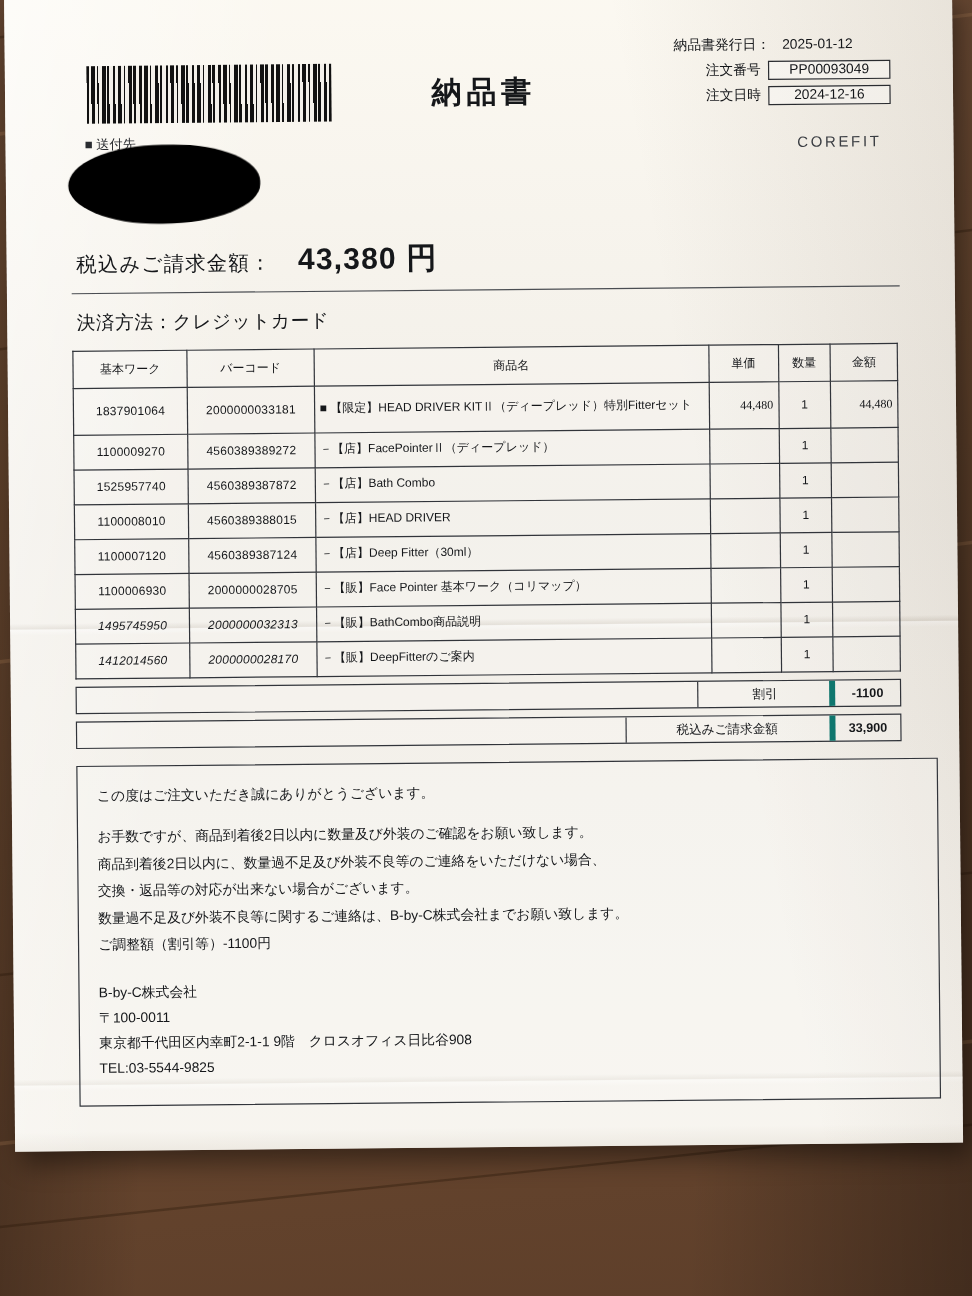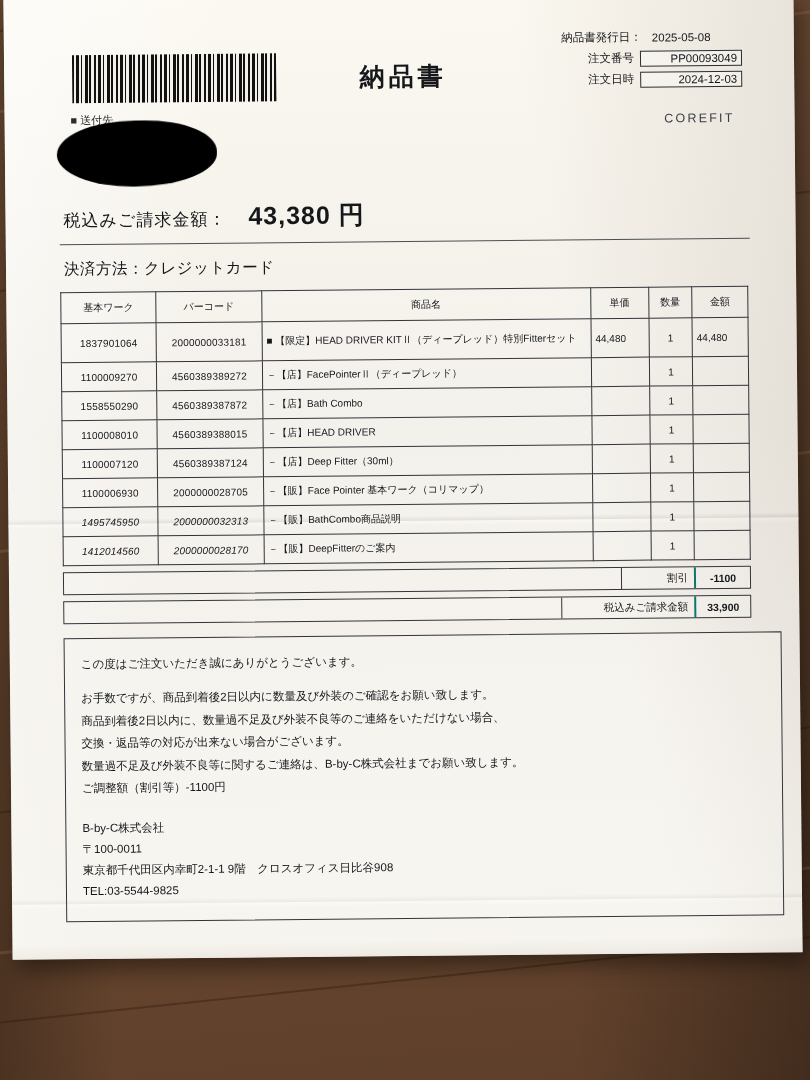--- a/index.html
+++ b/index.html
@@ -113,21 +113,21 @@
     display: flex;
     align-items: center;
     height: 19px;
     margin-bottom: 2px;
   }
   .meta-label { width: 130px; text-align: right; padding-right: 6px; white-space: nowrap; }
   .meta-val {
     flex: 1;
     border: 1px solid #2a2c30;
     padding: 1px 4px;
-    text-align: right;
+    text-align: center;
     background: rgba(255,255,255,0.35);
   }
   .meta-row.plain .meta-val { border: none; background: none; text-align: left; }
   .meta-row.first .meta-label { width: 138px; }
   .brand {
     position: absolute;
     right: 16px;
     top: 92px;
     font-size: 12.5px;
     letter-spacing: 2.2px;
@@ -189,21 +189,21 @@
     background: rgba(255,255,255,0.18);
   }
   table.items th {
     text-align: center;
     font-weight: normal;
     font-size: 10px;
     padding: 5px 2px;
   }
   td.c-no, td.c-bar { text-align: center; font-family: "Liberation Sans", sans-serif; letter-spacing: 0.2px; }
   td.c-name { text-align: left; padding-left: 7px; line-height: 1.35; }
-  td.c-price, td.c-amt { text-align: left; }
+  td.c-price, td.c-amt { text-align: right; font-family: Liberation Serif, serif; }
   td.c-qty { text-align: center; }
   tr.italic td.c-no, tr.italic td.c-bar { font-style: italic; }
   tr.italic td.c-name { font-style: normal; }
   tr.tall td { height: 30px; }
 
   .col1 { width: 92px; }
   .col2 { width: 102px; }
   .col3 { width: 318px; }
   .col4 { width: 56px; }
   .col5 { width: 42px; }
@@ -224,22 +224,23 @@
   .total-row .spacer { flex: 1; }
   .total-row .tlabel {
     display: flex; align-items: center; justify-content: flex-end;
     padding: 0 6px;
     border-left: 1px solid #31343a;
     min-width: 60px;
   }
   .total-row .tval {
     width: 54px;
     display: flex; align-items: center; justify-content: center;
-    border-left: 2px solid #0f766e;
+    border-left: 5px solid #0f766e;
     font-weight: bold;
+    margin-left: 37px;
   }
   .total-row.grand .tlabel { min-width: 120px; }
 
   
   .notes {
     width: 684px;
     margin: 14px 0 0 2px;
     border: 1px solid #31343a;
     padding: 14px 16px 18px 16px;
     font-size: 11.5px;
@@ -281,29 +282,29 @@
     <div id="sheet">
 
       <div class="hdr">
         <div class="barcode"></div>
 
         <div class="title">納品書</div>
 
         <div class="meta">
           <div class="meta-row first plain">
             <span class="meta-label">納品書発行日：</span>
-            <span class="meta-val">2025-05-08</span>
+            <span class="meta-val">2025-01-12</span>
           </div>
           <div class="meta-row">
             <span class="meta-label">注文番号</span>
             <span class="meta-val">PP00093049</span>
           </div>
           <div class="meta-row">
             <span class="meta-label">注文日時</span>
-            <span class="meta-val">2024-12-03</span>
+            <span class="meta-val">2024-12-16</span>
           </div>
         </div>
 
         <div class="brand">COREFIT</div>
 
         <div class="redact-line">■ 送付先</div>
         <div class="redact-blob"></div>
       </div>
 
       <div class="amount-row">
@@ -344,21 +345,21 @@
           </tr>
           <tr>
             <td class="c-no">1100009270</td>
             <td class="c-bar">4560389389272</td>
             <td class="c-name">－【店】FacePointerⅡ（ディープレッド）</td>
             <td class="c-price"></td>
             <td class="c-qty">1</td>
             <td class="c-amt"></td>
           </tr>
           <tr>
-            <td class="c-no">1558550290</td>
+            <td class="c-no">1525957740</td>
             <td class="c-bar">4560389387872</td>
             <td class="c-name">－【店】Bath Combo</td>
             <td class="c-price"></td>
             <td class="c-qty">1</td>
             <td class="c-amt"></td>
           </tr>
           <tr>
             <td class="c-no">1100008010</td>
             <td class="c-bar">4560389388015</td>
             <td class="c-name">－【店】HEAD DRIVER</td>

